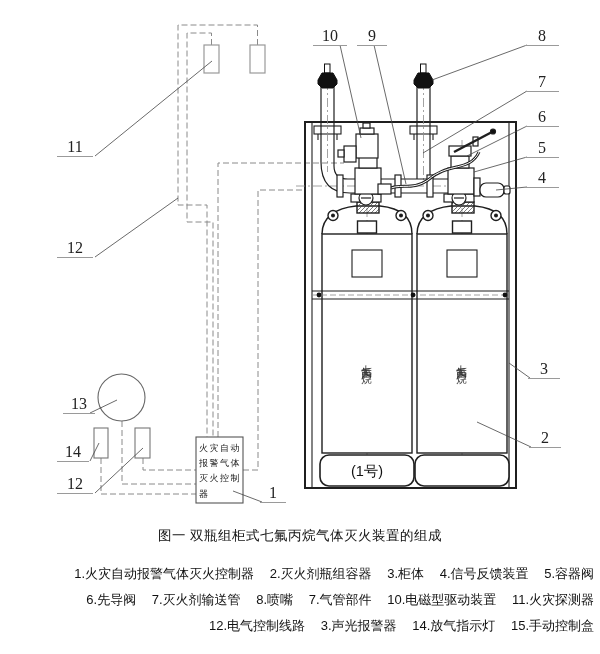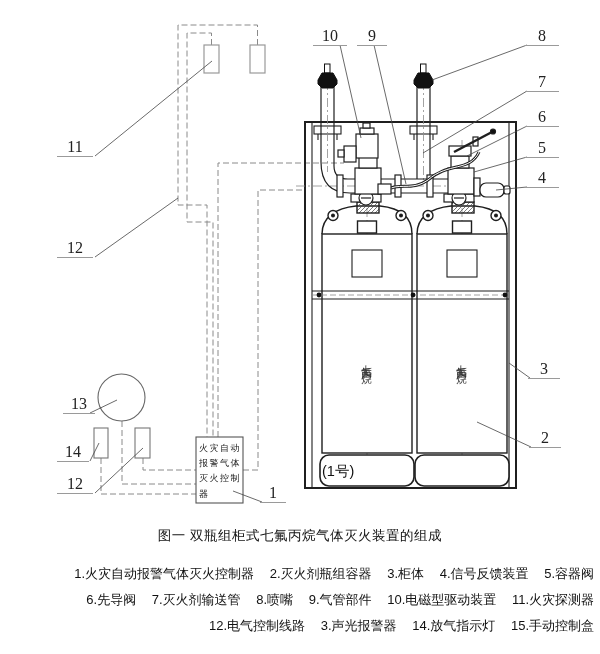--- a/index.html
+++ b/index.html
@@ -4,25 +4,25 @@
 <style>
   html,body{margin:0;padding:0;background:#fff;}
   .page{position:relative;width:600px;height:654px;background:#fff;overflow:hidden;
         font-family:"Liberation Sans",sans-serif;color:#1f1f1f;}
   svg{position:absolute;left:0;top:0;}
   .co{position:absolute;height:19px;line-height:19px;text-align:center;
       font-family:Liberation Serif, serif;font-size:16px;color:#222;
       border-bottom:1px solid #9a9a9a;}
   .cyl-label{position:absolute;writing-mode:vertical-rl;text-orientation:upright;
       font-size:10.5px;letter-spacing:3px;color:#333;}
-  .cyl-tag{position:absolute;width:90px;font-size:14.5px;color:#111;}
+  .cyl-tag{position:absolute;width:90px;text-align:center;font-size:14.5px;color:#111;}
   .ctrl-text{position:absolute;left:199px;top:441px;width:42px;font-size:9px;
       line-height:15.2px;letter-spacing:1.5px;color:#222;}
   .caption{position:absolute;left:0;top:527px;width:600px;text-align:center;
-      font-size:13.5px;letter-spacing:0.5px;color:#111;}
+      font-size:13.5px;letter-spacing:0.5px;color:#111;font-family:Liberation Serif, serif;}
   .legend{position:absolute;left:0;top:561px;width:600px;text-align:right;
       font-size:13px;color:#111;}
   .legend .line{height:26px;line-height:26px;white-space:nowrap;}
   .legend span{margin:0 6px;}
 </style>
 </head>
 <body>
 
 <div class="page">
 
@@ -223,21 +223,21 @@
       <span>1.火灾自动报警气体灭火控制器</span>
       <span>2.灭火剂瓶组容器</span>
       <span>3.柜体</span>
       <span>4.信号反馈装置</span>
       <span>5.容器阀</span>
     </div>
     <div class="line">
       <span>6.先导阀</span>
       <span>7.灭火剂输送管</span>
       <span>8.喷嘴</span>
-      <span>9.气管部件</span>
+      <span>7.气管部件</span>
       <span>10.电磁型驱动装置</span>
       <span>11.火灾探测器</span>
     </div>
     <div class="line">
       <span>12.电气控制线路</span>
       <span>3.声光报警器</span>
       <span>14.放气指示灯</span>
       <span>15.手动控制盒</span>
     </div>
   </div>

